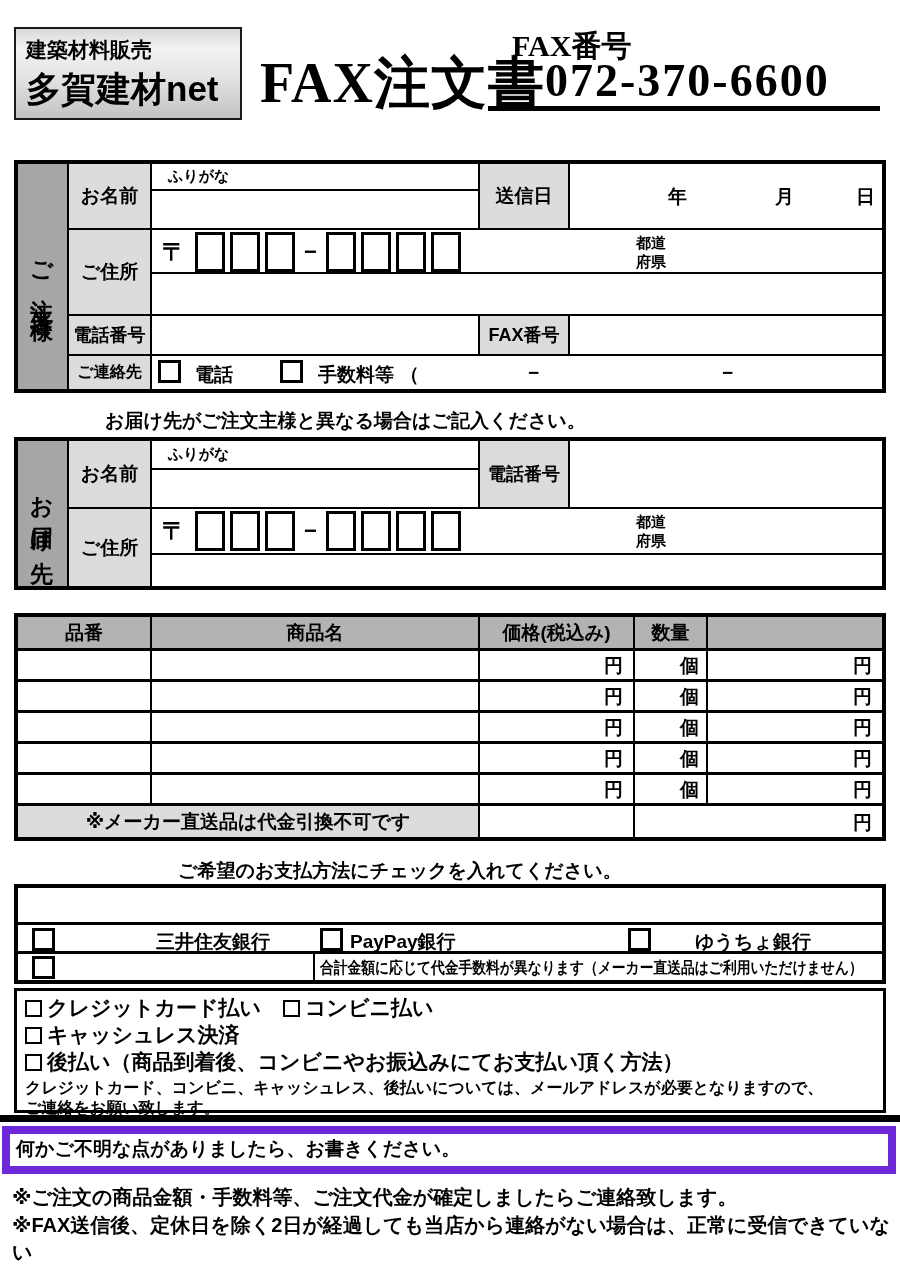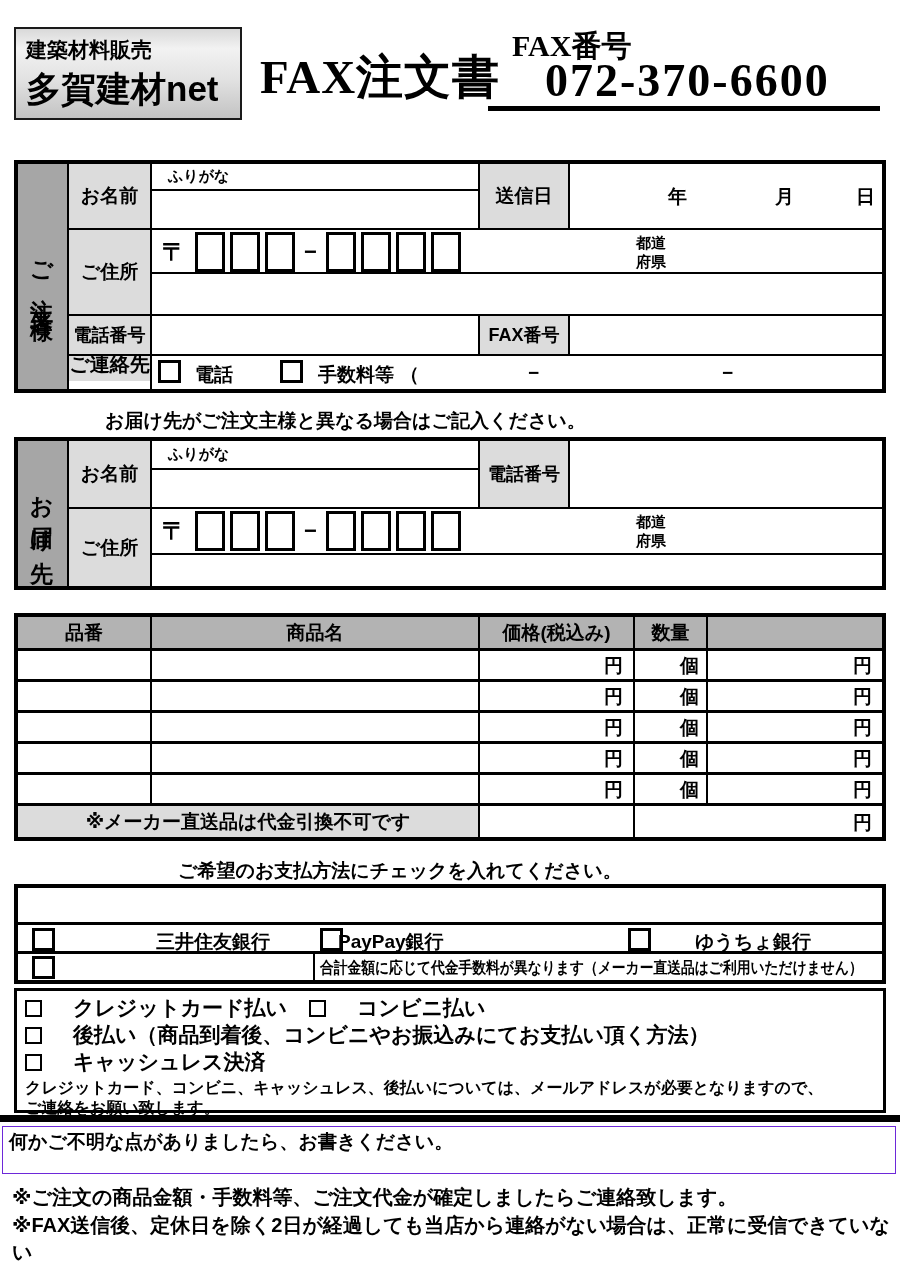--- a/index.html
+++ b/index.html
@@ -19,54 +19,54 @@
   .pgroup{position:absolute;display:flex;align-items:center;gap:5px;}
   .pmark{font-size:24px;font-weight:bold;margin-right:4px;}
   .pbox{width:30px;height:40px;border:3px solid #000;box-sizing:border-box;background:#fff;}
   .pdash{font-size:22px;font-weight:bold;margin:0 4px;}
   .pref{position:absolute;font-size:15px;font-weight:600;line-height:1.25;text-align:center;}
   .unit{position:absolute;font-size:19px;font-weight:bold;text-align:right;}
   .cb{position:absolute;width:23px;height:23px;border:3px solid #000;box-sizing:border-box;background:#fff;}
   .cbl{position:absolute;font-size:19px;font-weight:bold;}
   .serif{font-family:"Liberation Serif","DejaVu Serif",serif;}
   .opt{display:flex;align-items:center;font-weight:bold;font-size:21px;line-height:27px;
-       font-family:"Liberation Serif","DejaVu Serif",serif;gap:26px;}
+       font-family:"Liberation Serif","DejaVu Serif",serif;}
   .cb2{display:inline-block;width:17px;height:17px;border:2px solid #000;box-sizing:border-box;
        margin-right:5px;flex:0 0 auto;background:#fff;}
   .fill{position:absolute;}
   .note{font-weight:bold;font-size:20px;position:absolute;}
 </style>
 </head>
 <body>
 
 <div class="page">
 
   <div class="abs" style="left:14px;top:27px;width:228px;height:93px;border:2px solid #1a1a1a;
               background:linear-gradient(180deg,#d9d9d9 0%,#f2f2f2 22%,#e3e3e3 55%,#c3c3c3 100%);
               padding:7px 10px;">
     <div style="font-size:21px;font-weight:bold;">建築材料販売</div>
     <div style="font-size:35px;font-weight:bold;margin-top:2px;">多賀建材net</div>
   </div>
 
-  <div class="abs serif" style="left:260px;top:46px;font-size:47px;font-weight:bold;letter-spacing:1px;">FAX注文書</div>
+  <div class="abs serif" style="left:260px;top:46px;font-size:56px;font-weight:bold;letter-spacing:1px;">FAX注文書</div>
 
   <div class="abs serif" style="left:512px;top:26px;font-size:30px;font-weight:bold;">FAX番号</div>
   <div class="abs serif" style="left:545px;top:54px;font-size:46px;font-weight:bold;letter-spacing:2px;">072-370-6600</div>
   <div class="abs" style="left:488px;top:106px;width:392px;height:5px;background:#000;"></div>
 
 
   <div class="tbl" style="left:14px;top:160px;width:872px;height:233px;">
     <div class="vsec" style="left:0;top:0;width:49px;height:225px;">
       <span class="vtext">ご注文者様</span>
     </div>
 
     <div class="bgcell graylbl" style="left:51px;top:0;width:81px;height:64px;">お名前</div>
     <div class="bgcell graylbl" style="left:51px;top:66px;width:81px;height:84px;">ご住所</div>
     <div class="bgcell graylbl" style="left:51px;top:152px;width:81px;height:38px;font-size:18px;">電話番号</div>
-    <div class="bgcell graylbl" style="left:51px;top:184px;width:81px;height:33px;font-size:20px;">ご連絡先</div>
+    <div class="bgcell graylbl" style="left:51px;top:192px;width:81px;height:33px;font-size:16px;">ご連絡先</div>
     <div class="bgcell graylbl" style="left:462px;top:0;width:88px;height:64px;">送信日</div>
     <div class="bgcell graylbl" style="left:462px;top:152px;width:88px;height:38px;font-size:18px;">FAX番号</div>
 
     <div class="vline" style="left:49px;top:0;height:225px;"></div>
     <div class="vline" style="left:132px;top:0;height:225px;"></div>
     <div class="vline" style="left:460px;top:0;height:64px;"></div>
     <div class="vline" style="left:550px;top:0;height:64px;"></div>
     <div class="vline" style="left:460px;top:150px;height:40px;"></div>
     <div class="vline" style="left:550px;top:150px;height:40px;"></div>
     <div class="hline" style="left:134px;top:25px;width:326px;"></div>
@@ -205,53 +205,53 @@
   </div>
 
   <div class="abs" style="left:178px;top:858px;font-size:19px;font-weight:bold;">ご希望のお支払方法にチェックを入れてください。</div>
 
   <div class="tbl" style="left:14px;top:884px;width:872px;height:100px;">
     <div class="hline3" style="left:0;top:34px;width:864px;"></div>
     <div class="hline3" style="left:0;top:63px;width:864px;"></div>
     <div class="cb" style="left:14px;top:40px;"></div>
     <div class="cbl" style="left:100px;top:41px;width:190px;text-align:center;">三井住友銀行</div>
     <div class="cb" style="left:302px;top:40px;"></div>
-    <div class="cbl" style="left:320px;top:41px;">PayPay銀行</div>
+    <div class="cbl" style="left:332px;top:41px;">PayPay銀行</div>
     <div class="cb" style="left:610px;top:40px;"></div>
     <div class="cbl" style="left:650px;top:41px;width:170px;text-align:center;">ゆうちょ銀行</div>
     <div class="cb" style="left:14px;top:68px;"></div>
     <div class="vline" style="left:295px;top:66px;height:26px;"></div>
     <div class="abs" style="left:302px;top:70px;font-size:16px;font-weight:bold;white-space:nowrap;transform:scaleX(0.86);transform-origin:left center;">合計金額に応じて代金手数料が異なります（メーカー直送品はご利用いただけません）</div>
   </div>
 
   <div class="abs" style="left:14px;top:988px;width:872px;height:125px;border:3px solid #000;padding:4px 8px;">
     <div style="display:flex;">
       <div class="opt">
         <span class="cb2"></span>
         <span>クレジットカード払い</span>
       </div>
       <div class="opt" style="margin-left:22px;">
         <span class="cb2"></span>
         <span>コンビニ払い</span>
       </div>
     </div>
     <div class="opt">
       <span class="cb2"></span>
-      <span>後払い（商品到着後、コンビニやお振込みにてお支払い頂く方法）</span>
+      <span>キャッシュレス決済</span>
     </div>
     <div class="opt">
       <span class="cb2"></span>
-      <span>キャッシュレス決済</span>
+      <span>後払い（商品到着後、コンビニやお振込みにてお支払い頂く方法）</span>
     </div>
     <div class="serif" style="font-size:16px;font-weight:bold;line-height:20px;margin-top:2px;">クレジットカード、コンビニ、キャッシュレス、後払いについては、メールアドレスが必要となりますので、</div>
     <div class="serif" style="font-size:16px;font-weight:bold;line-height:20px;">ご連絡をお願い致します。</div>
   </div>
 
   <div class="abs" style="left:0;top:1115px;width:900px;height:7px;background:#000;"></div>
 
-  <div class="abs" style="left:2px;top:1126px;width:894px;height:48px;border:1px solid #6d28d9;padding:2px 6px;">
+  <div class="abs" style="left:2px;top:1126px;width:894px;height:48px;border:8px solid #6d28d9;padding:2px 6px;">
     <div class="serif" style="font-size:19px;font-weight:bold;">何かご不明な点がありましたら、お書きください。</div>
   </div>
 
   <div class="note" style="left:12px;top:1184px;">※ご注文の商品金額・手数料等、ご注文代金が確定しましたらご連絡致します。</div>
   <div class="note" style="left:12px;top:1212px;">※FAX送信後、定休日を除く2日が経過しても当店から連絡がない場合は、正常に受信できていない</div>
 
 </div>
 
 </body></html>

